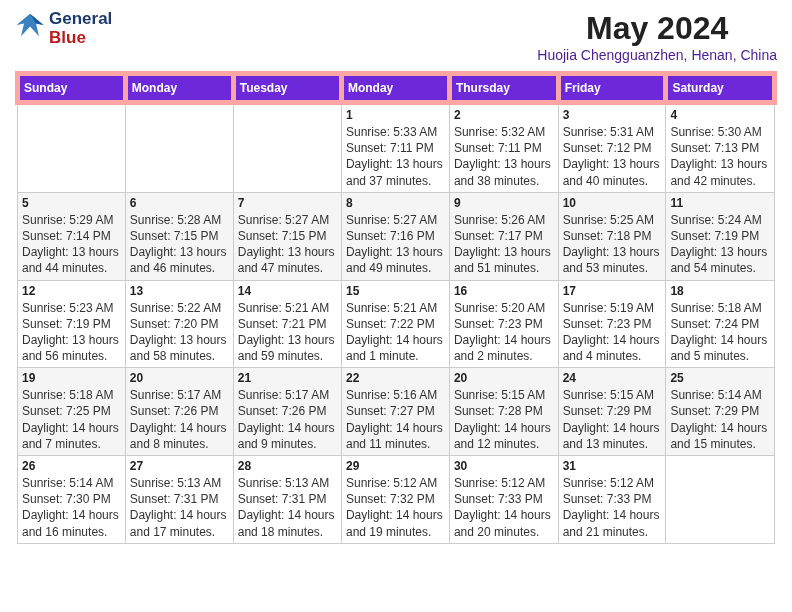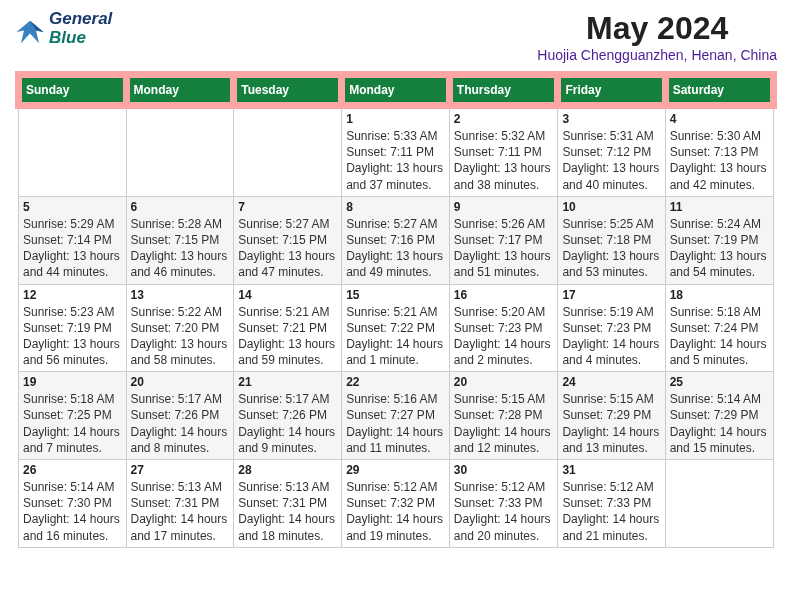--- a/index.html
+++ b/index.html
@@ -17,23 +17,22 @@
       background: #fff;
     }
     .header {
       display: flex;
       justify-content: space-between;
       align-items: flex-start;
       margin-bottom: 8px;
     }
     .logo {
       display: flex;
-      align-items: flex-end;
+      align-items: flex-start;
       gap: 4px;
-      font-style: italic;
     }
     .logo-bird {
       width: 30px;
       height: 30px;
     }
     .title-section {
       text-align: center;
     }
     .month-title {
       font-size: 32px;
@@ -42,27 +41,27 @@
     }
     .subtitle {
       font-size: 14px;
       color: #4c1d95;
     }
     .calendar {
       width: 100%;
       border-collapse: collapse;
     }
     .calendar th {
-      background: #15803d;
+      background: #6d28d9;
       color: #fff;
       font-size: 12px;
       font-weight: bold;
       padding: 5px 4px;
       text-align: left;
-      border: 7px solid #fca5a5;
+      border: 5px solid #fca5a5;
     }
     .calendar td {
       vertical-align: top;
       border: 1px solid #ccc;
       padding: 3px 4px;
       width: 113px;
       min-height: 80px;
       background: #fff;
       font-size: 10px;
       color: #333;
@@ -97,21 +96,21 @@
 
 <div class="page">
   <div class="header">
     <div class="logo">
       <svg class="logo-bird" viewBox="0 0 40 40">
         <polygon points="20,5 38,20 28,18 32,35 20,22 8,35 12,18 2,20" fill="#2574b8" opacity="0.9"></polygon>
         <polygon points="20,5 38,20 28,18" fill="#1a5a9a"></polygon>
       </svg>
       <div>
         <div style="font-size:17px;font-weight:bold;color:#1a3a6b;line-height:1.1;">General</div>
-        <div style="font-size:17px;font-weight:bold;color:#0f766e;line-height:1.1;">Blue</div>
+        <div style="font-size:17px;font-weight:bold;color:#b91c1c;line-height:1.1;">Blue</div>
       </div>
     </div>
     <div class="title-section">
       <div class="month-title">May 2024</div>
       <div class="subtitle">Huojia Chengguanzhen, Henan, China</div>
     </div>
   </div>
 
   <table class="calendar">
     <thead>

